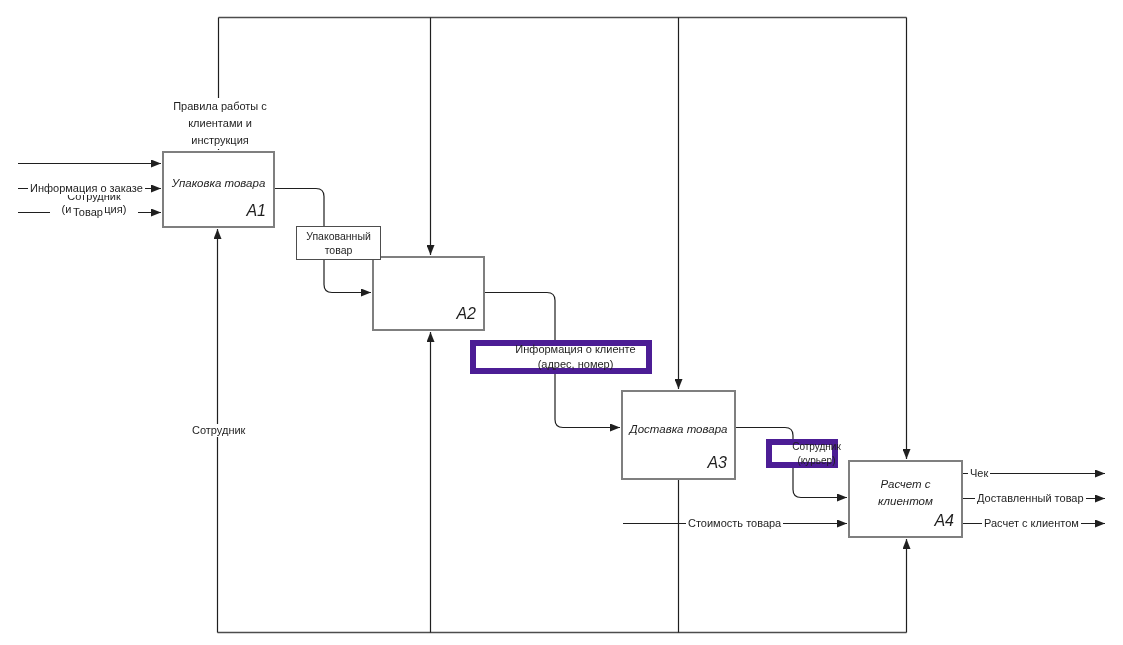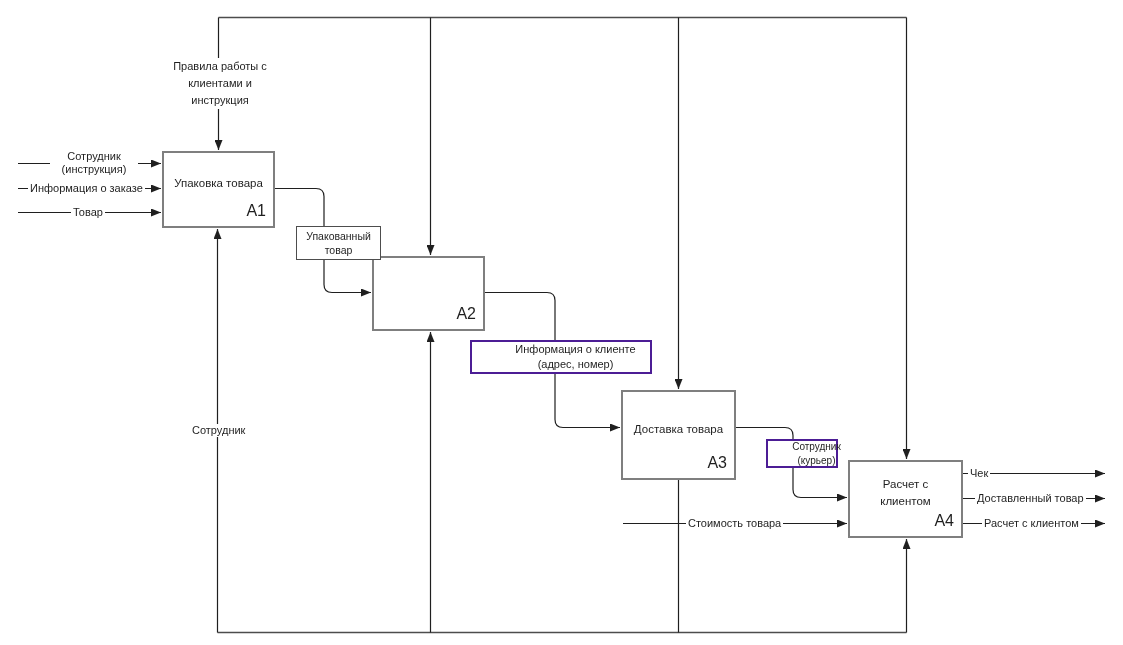--- a/index.html
+++ b/index.html
@@ -14,47 +14,48 @@
   #wires{position:absolute;left:0;top:0;width:1123px;height:645px;}
   .abox{
     position:absolute;
     box-sizing:border-box;
     border:2px solid #7f7f7f;
     background:#fff;
     display:flex;align-items:center;justify-content:center;
     text-align:center;
     font-size:11.5px;
     line-height:1.45;
+    font-style:italic;
   }
   .abox-title{padding:0 6px 12px 6px;}
   .abox-code{
     position:absolute;right:7px;bottom:4px;
     font-size:16px;
   }
   .lbox{
     position:absolute;
     box-sizing:border-box;
     background:#fff;
     display:flex;align-items:center;justify-content:center;
     text-align:center;
     line-height:1.35;
     margin-left:14px;
   }
-  .lbox.thick{border:2px solid #4c1d95;padding-left:29px;}
+  .lbox.thick{border:6px solid #4c1d95;padding-left:29px;}
   .lbox.thin{border:1px solid #4d4d4d;}
   .flabel{
     position:absolute;
     background:#fff;
     font-size:11px;
     line-height:13px;
     white-space:nowrap;
     padding:0 2px;
     text-align:center;
   }
-  .flabel.wrap{white-space:normal;}
+  .flabel.wrap{white-space:normal;margin-top:40px;}
 </style>
 </head>
 <body>
 
 <div id="canvas">
 
   <svg id="wires" width="1123" height="645" viewBox="0 0 1123 645" fill="none" xmlns="http://www.w3.org/2000/svg">
     <defs>
       <marker id="arr" markerWidth="10" markerHeight="8" refX="10" refY="4" orient="auto" markerUnits="userSpaceOnUse">
         <path d="M0,0 L10,4 L0,8 Z" fill="#1f1f1f" stroke="none"></path>

